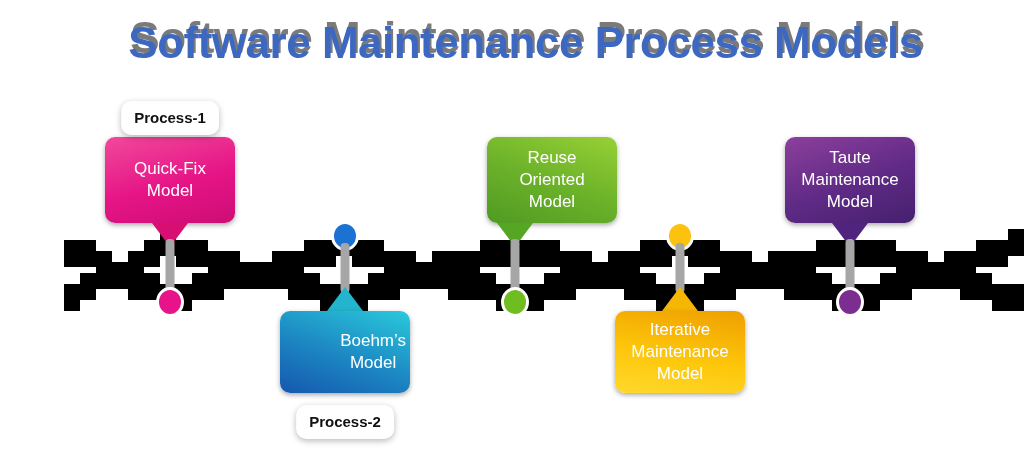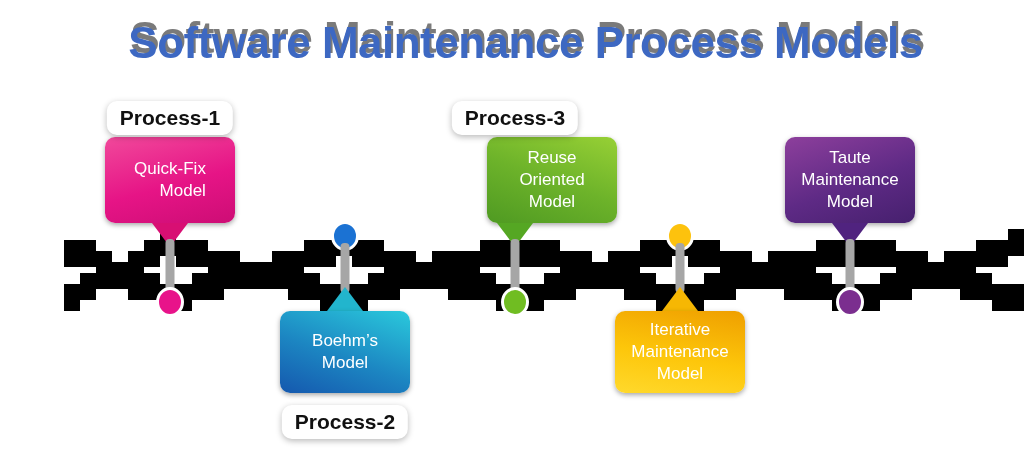--- a/index.html
+++ b/index.html
@@ -10,21 +10,21 @@
   .title{
     position:absolute;top:6px;left:0;width:100%;text-align:center;
     font-size:44px;font-weight:800;letter-spacing:-0.5px;margin:12px;
   }
   .wave-svg{position:absolute;left:0;top:0;z-index:1;}
   .card{position:absolute;width:130px;z-index:2;}
   .plate{
     position:absolute;left:50%;transform:translateX(-50%);
     background:#ffffff;border-radius:10px;padding:4px 13px;
     box-shadow:0 2px 6px rgba(0,0,0,0.28);white-space:nowrap;
-    font-size:21px;font-weight:bold;color:#111111;line-height:26px;
+    font-size:15px;font-weight:bold;color:#111111;line-height:26px;
   }
   .box{
     position:absolute;left:0;width:130px;border-radius:10px;
     display:flex;align-items:center;justify-content:center;text-align:center;
     box-shadow:0 2px 5px rgba(0,0,0,0.35);
   }
   .model{
     color:#ffffff;font-size:17px;line-height:1.3;white-space:pre-line;
     padding:4px;
   }
@@ -179,57 +179,54 @@
       <rect x="912" y="250.5" width="16" height="27" fill="#000000"></rect>
       <rect x="928" y="261.5" width="16" height="27" fill="#000000"></rect>
       <rect x="944" y="261.5" width="16" height="27" fill="#000000"></rect>
       <rect x="960" y="272.5" width="16" height="27" fill="#000000"></rect>
       <rect x="976" y="272.5" width="16" height="27" fill="#000000"></rect>
       <rect x="992" y="283.5" width="16" height="27" fill="#000000"></rect>
       <rect x="1008" y="283.5" width="16" height="27" fill="#000000"></rect>
     </svg>
 
   <div class="card top" id="card-0" style="left: 105px;">
-    <div class="box" style="background: linear-gradient(165deg, rgb(241, 73, 155) 0%, rgb(230, 20, 134) 55%, rgb(205, 13, 117) 100%); text-align: right;">
+    <div class="box" style="background: linear-gradient(165deg, rgb(241, 73, 155) 0%, rgb(230, 20, 134) 55%, rgb(205, 13, 117) 100%);">
       <span class="model">Quick-Fix
 Model</span>
     </div>
     <div class="pointer" style="border-top-color: rgb(216, 15, 115);"></div>
     <div class="stem" style="background: rgb(166, 166, 166);"></div>
     <div class="dot" style="background: rgb(232, 19, 138);"></div>
     <div class="plate">
       <span>Process-1</span>
     </div>
   </div>
 
   <div class="card bottom" id="card-1" style="left: 280px;">
     <div class="dot" style="background: rgb(27, 114, 211);"></div>
     <div class="stem" style="background: rgb(166, 166, 166);"></div>
     <div class="pointer" style="border-bottom-color: rgb(34, 181, 205);"></div>
-    <div class="box" style="background: linear-gradient(200deg, rgb(42, 201, 220) 0%, rgb(28, 134, 194) 55%, rgb(21, 88, 174) 100%);">
+    <div class="box" style="background: linear-gradient(200deg, rgb(42, 201, 220) 0%, rgb(28, 134, 194) 55%, rgb(21, 88, 174) 100%); justify-content: flex-end;">
       <span class="model">Boehm’s
 Model</span>
     </div>
     <div class="plate">
       <span>Process-2</span>
     </div>
   </div>
 
   <div class="card top" id="card-2" style="left: 450px;">
     <div class="box" style="background: linear-gradient(200deg, rgb(151, 208, 53) 0%, rgb(109, 179, 42) 50%, rgb(79, 154, 34) 100%); margin-left: 37px;">
       <span class="model">Reuse
 Oriented
 Model</span>
     </div>
     <div class="pointer" style="border-top-color: rgb(85, 167, 35);"></div>
     <div class="stem" style="background: rgb(166, 166, 166);"></div>
     <div class="dot" style="background: rgb(112, 189, 34);"></div>
-    <div class="plate">
-      <span>Process-3</span>
-    </div>
   </div>
 
   <div class="card bottom" id="card-3" style="left: 615px;">
     <div class="dot" style="background: rgb(253, 194, 13);"></div>
     <div class="stem" style="background: rgb(166, 166, 166);"></div>
     <div class="pointer" style="border-bottom-color: rgb(246, 183, 3);"></div>
     <div class="box" style="background: linear-gradient(190deg, rgb(239, 159, 0) 0%, rgb(253, 198, 10) 55%, rgb(255, 217, 44) 100%);">
       <span class="model">Iterative
 Maintenance
 Model</span>

